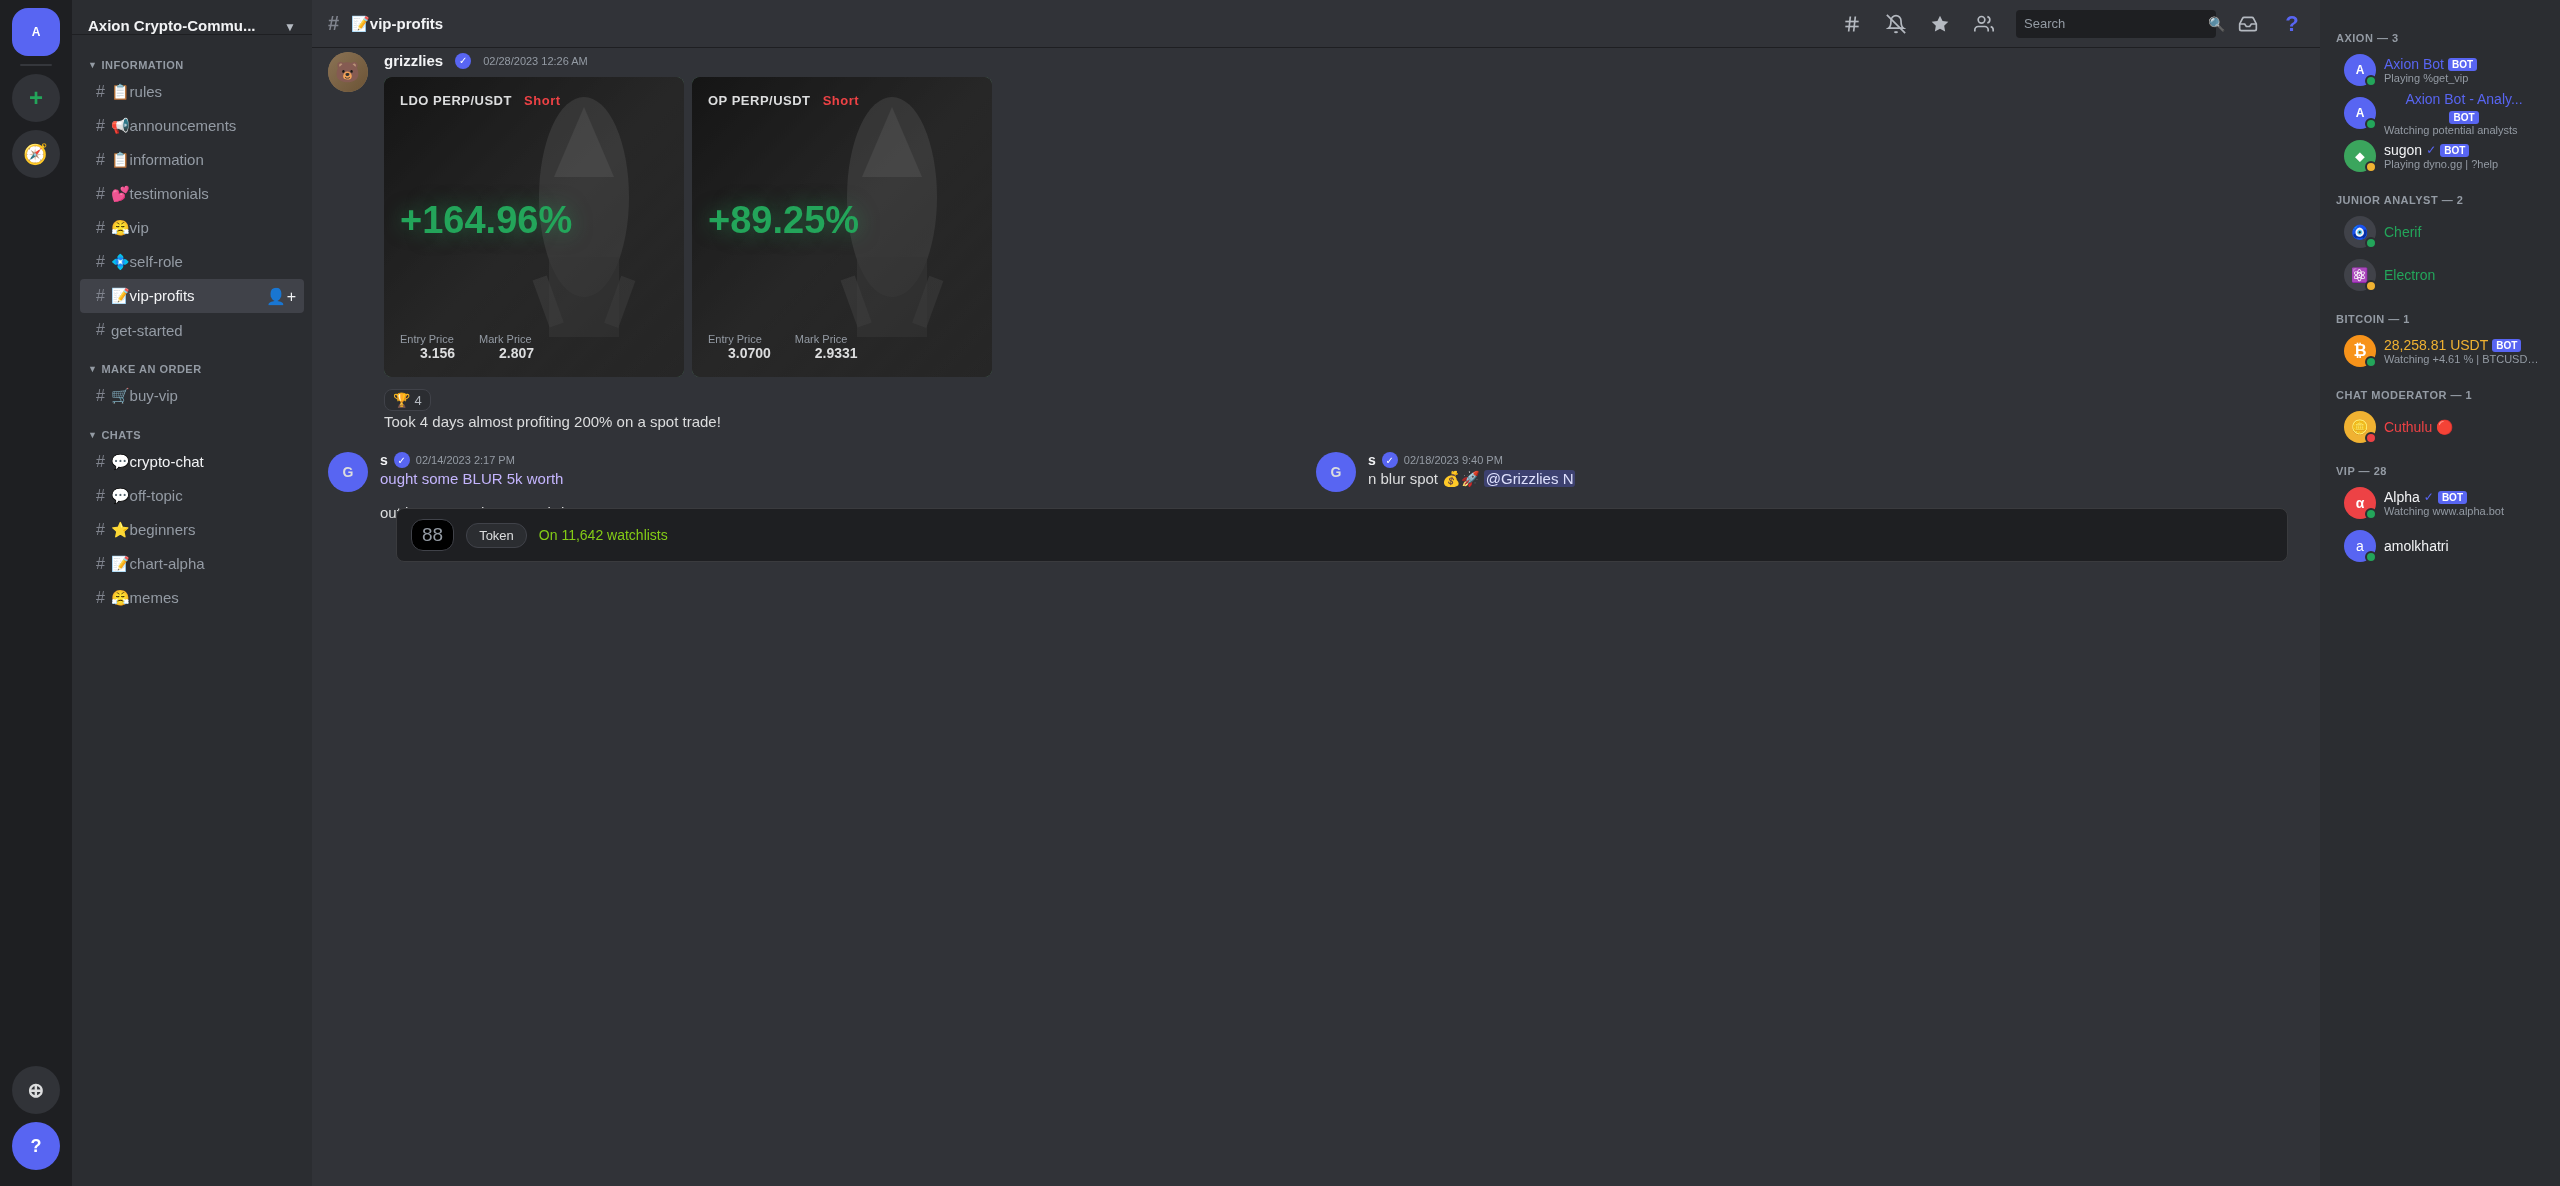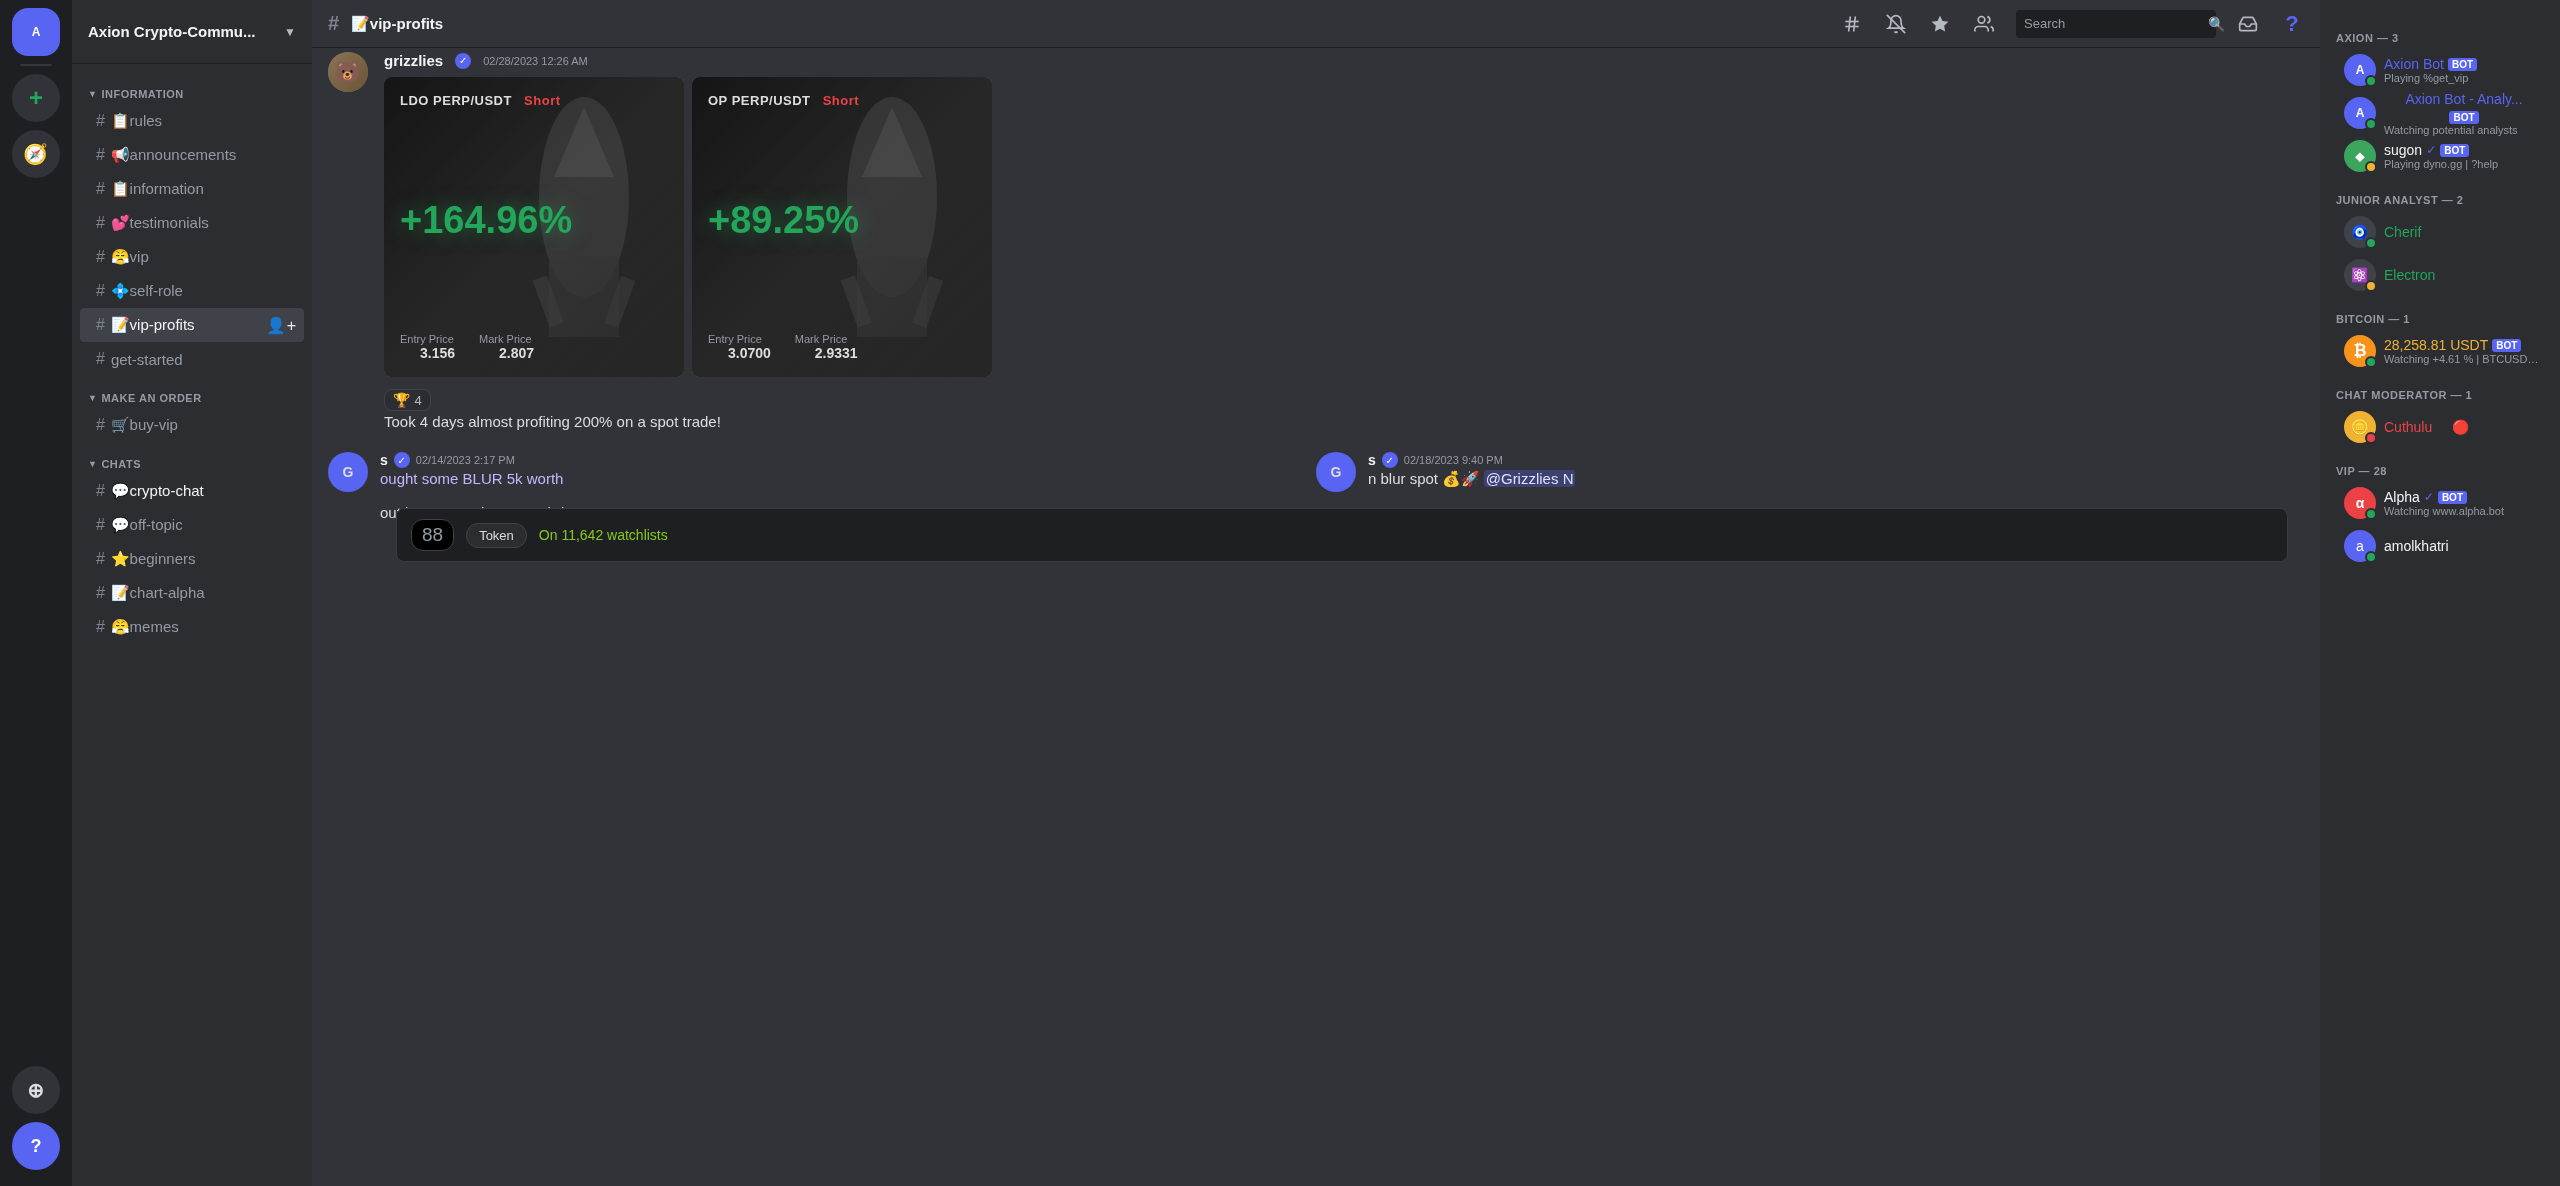--- a/index.html
+++ b/index.html
@@ -50,24 +50,24 @@
 
     
     .channel-sidebar {
       width: 240px;
       background: #2b2d31;
       display: flex;
       flex-direction: column;
       flex-shrink: 0;
     }
     .server-header {
-      height: 64px;
+      height: 35px;
       padding: 0 16px;
       display: flex;
-      align-items: center;
+      align-items: flex-end;
       justify-content: space-between;
       border-bottom: 1px solid #1e1f22;
       cursor: pointer;
       font-weight: 600;
       font-size: 15px;
       color: #f2f3f5;
     }
     .server-header .chevron { font-size: 12px; color: #b5bac1; }
     .channel-list {
       flex: 1;
@@ -757,21 +757,21 @@
   </div>
 
   <div class="member-category">CHAT MODERATOR — 1</div>
 
   <div class="member-item">
     <div class="member-avatar" style="background:#f0b232;">
       <span style="font-size:14px;">🪙</span>
       <div class="member-status status-dnd"></div>
     </div>
     <div class="member-info">
-      <div style="display:flex;align-items:center;gap:20px;">
+      <div style="display:flex;align-items:center;gap:4px;">
         <span class="member-name red-color">Cuthulu</span>
         <span style="color:#ed4245;font-size:14px;">🔴</span>
       </div>
     </div>
   </div>
 
   <div class="member-category">VIP — 28</div>
 
   <div class="member-item">
     <div class="member-avatar" style="background:#ed4245;">

